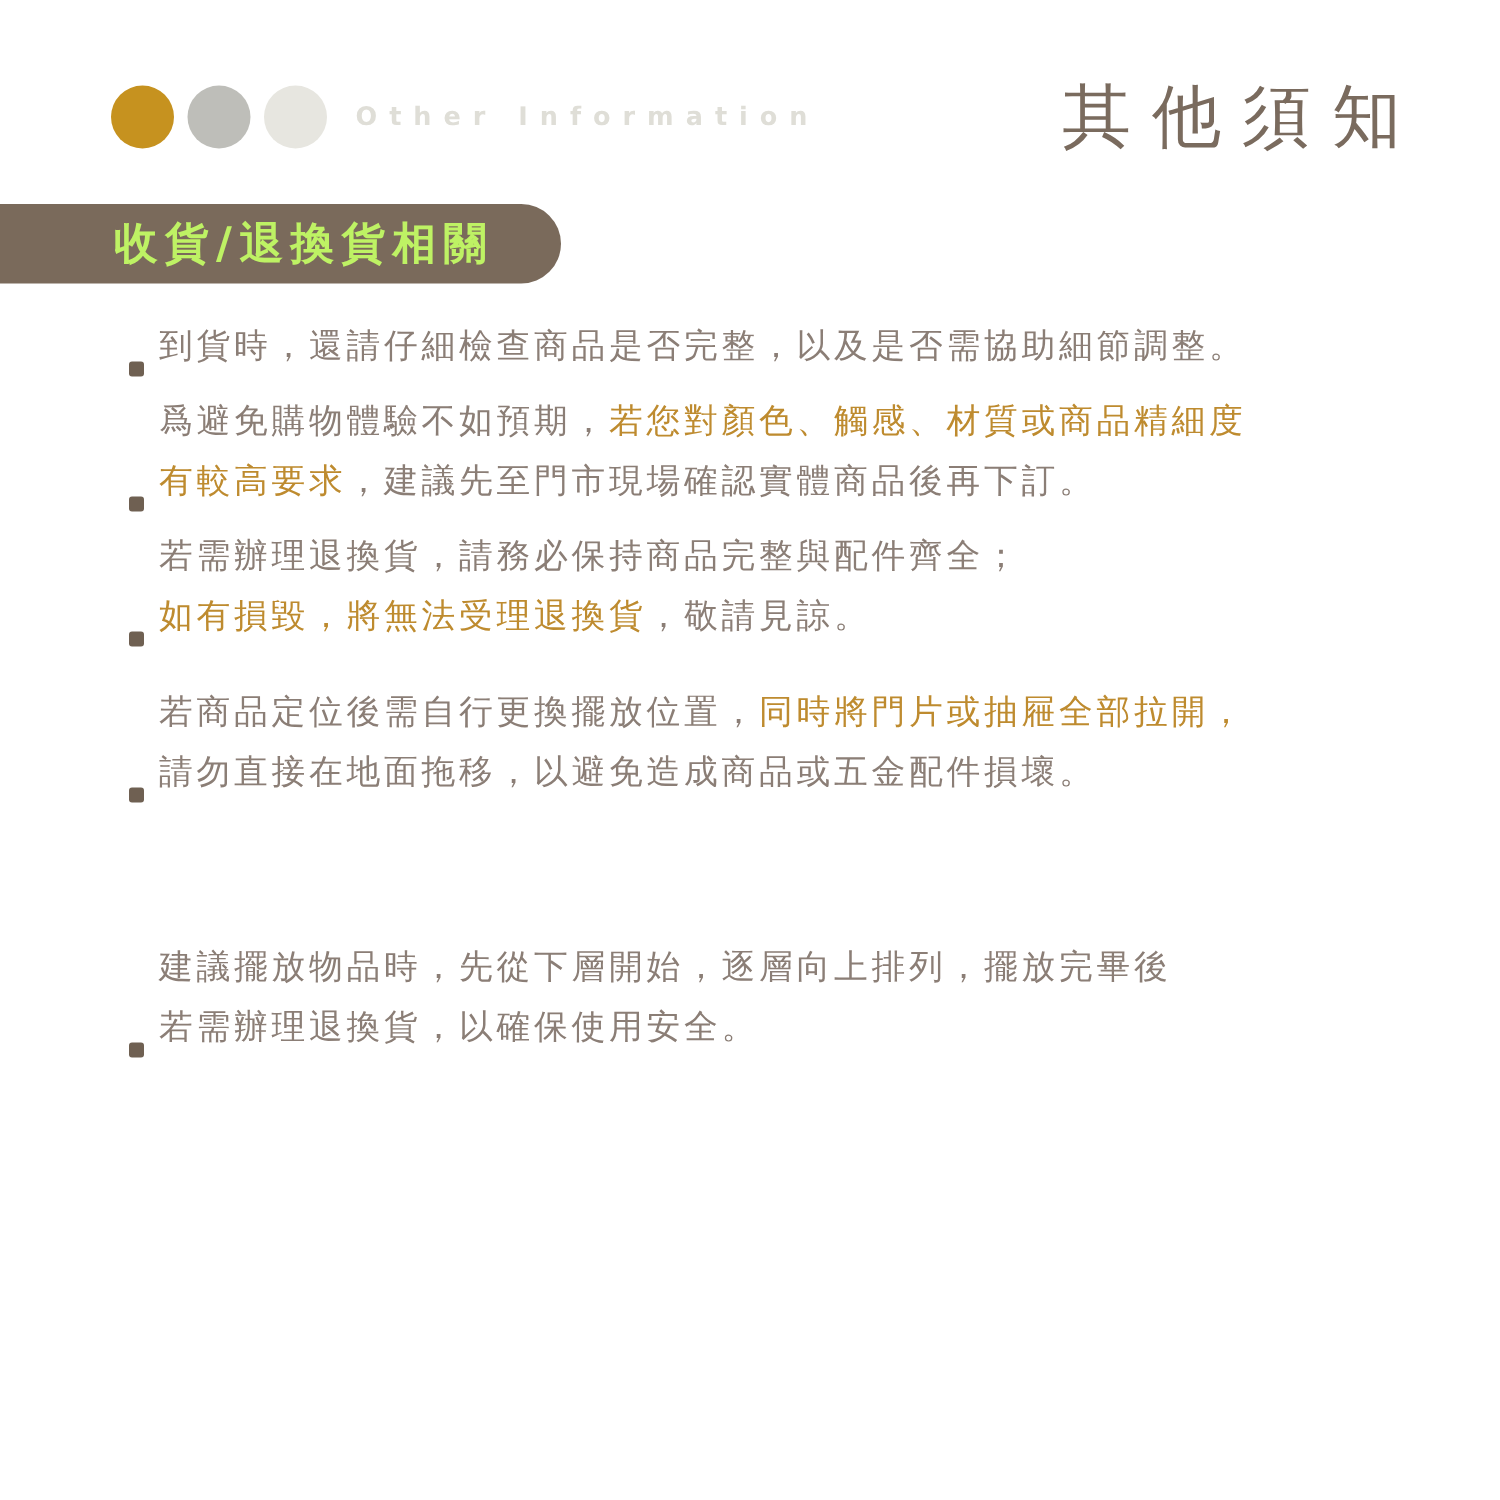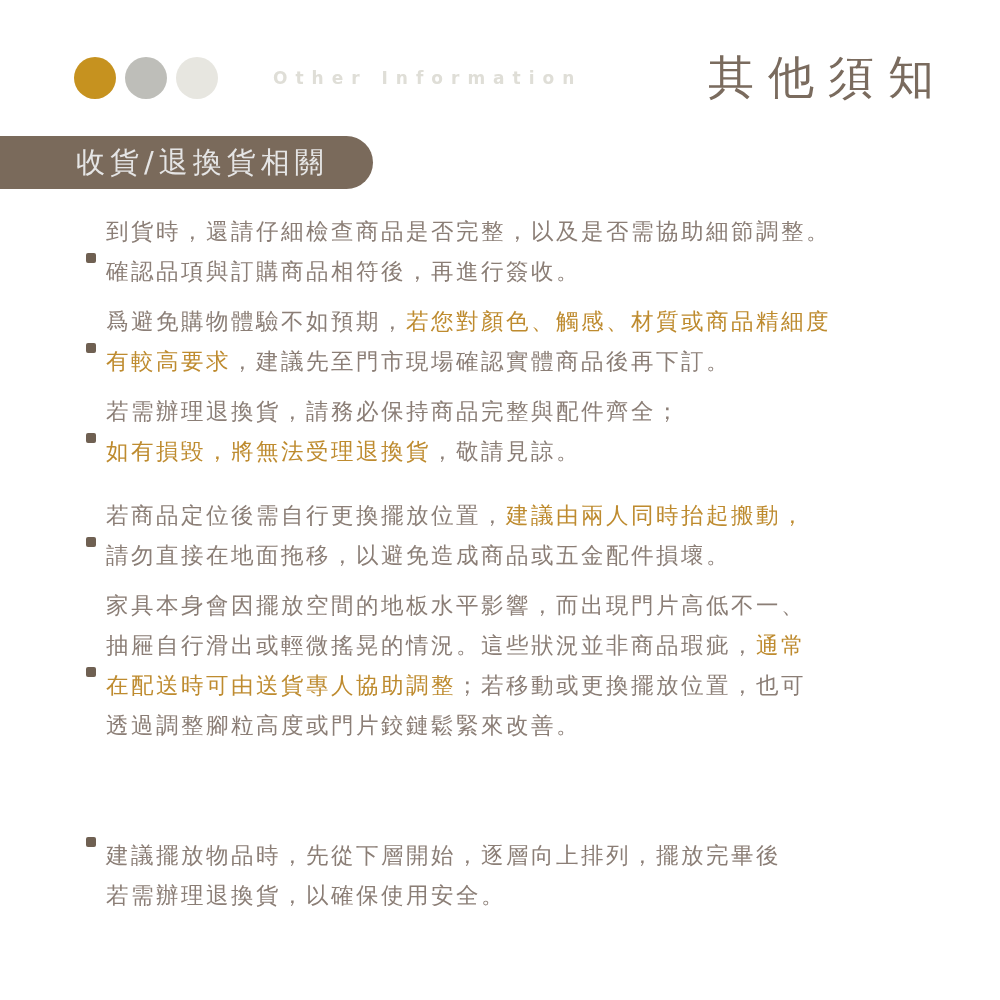--- a/index.html
+++ b/index.html
@@ -12,21 +12,21 @@
   .page { position: relative; width: 1000px; height: 1000px; background: #fff; }
 
   
   .header {
     display: flex;
     justify-content: space-between;
     align-items: center;
     padding: 44px 66px 0 74px;
     height: 112px;
   }
-  .brand { display: flex; align-items: center; gap: 36px; }
+  .brand { display: flex; align-items: center; }
   .dots { display: flex; align-items: center; }
   .dot { width: 42px; height: 42px; border-radius: 50%; margin-right: 9px; }
   .subtitle-en {
     margin-left: 10px;
     font-size: 17px;
     font-weight: bold;
     letter-spacing: 8px;
     color: #dfded7;
     white-space: nowrap;
   }
@@ -38,34 +38,34 @@
     white-space: nowrap;
     margin-right: -14px;
     margin-left: 47px;
   }
 
   
   .section { margin-top: 24px; }
   .banner {
     display: inline-block;
     background: #7a6a5b;
-    color: #e5e5e5;
+    color: #bef264;
     font-size: 29px;
-    font-weight: normal;
+    font-weight: bold;
     letter-spacing: 5px;
     line-height: 53px;
     height: 53px;
     padding: 0 44px 0 76px;
     border-radius: 0 27px 27px 0;
     white-space: nowrap;
   }
 
   
   .bullets { margin: 22px 40px 0 86px; }
-  .bullet { display: flex; align-items: center; margin-bottom: 10px; }
+  .bullet { display: flex; align-items: flex-end; margin-bottom: 10px; }
   .sq {
     flex: 0 0 auto;
     width: 10px; height: 10px;
     background: #6f6052;
     border-radius: 2px;
     margin-top: 14px;
     margin-right: 10px;
   }
   .txt {
     font-size: 22.5px;
@@ -89,39 +89,35 @@
         </div>
       <div class="subtitle-en">Other Information</div>
     </div>
     <div class="page-title">其他須知</div>
   </div>
 
   <main id="sections">
       <section class="section"><div class="banner">收貨/退換貨相關</div><div class="bullets">
           <div class="bullet">
             <span class="sq"></span>
-            <p class="txt"><span>到貨時，還請仔細檢查商品是否完整，以及是否需協助細節調整。</span><br><span>確認品項與訂購商品相符後，再進行簽收。</span></p>
+            <p class="txt"><span>到貨時，還請仔細檢查商品是否完整，以及是否需協助細節調整。</span><br></p>
           </div>
           <div class="bullet">
             <span class="sq"></span>
             <p class="txt"><span>爲避免購物體驗不如預期，</span><span class="hl">若您對顏色、觸感、材質或商品精細度</span><br><span class="hl">有較高要求</span><span>，建議先至門市現場確認實體商品後再下訂。</span></p>
           </div>
           <div class="bullet">
             <span class="sq"></span>
             <p class="txt"><span>若需辦理退換貨，請務必保持商品完整與配件齊全；</span><br><span class="hl">如有損毀，將無法受理退換貨</span><span>，敬請見諒。</span></p>
           </div>
         </div></section>
       <section class="section"><div class="bullets">
           <div class="bullet">
             <span class="sq"></span>
-            <p class="txt"><span>若商品定位後需自行更換擺放位置，</span><span class="hl">建議由兩人同時抬起搬動，</span><br><span>請勿直接在地面拖移，以避免造成商品或五金配件損壞。</span></p>
-          </div>
-          <div class="bullet">
-            <span class="sq"></span>
-            <p class="txt"><span>家具本身會因擺放空間的地板水平影響，而出現門片高低不一、</span><br><span>抽屜自行滑出或輕微搖晃的情況。這些狀況並非商品瑕疵，</span><span class="hl">通常</span><br><span class="hl">在配送時可由送貨專人協助調整</span><span>；若移動或更換擺放位置，也可</span><br><span>透過調整腳粒高度或門片鉸鏈鬆緊來改善。</span></p>
+            <p class="txt"><span>若商品定位後需自行更換擺放位置，</span><span class="hl">同時將門片或抽屜全部拉開，</span><br><span>請勿直接在地面拖移，以避免造成商品或五金配件損壞。</span></p>
           </div>
           <div class="bullet">
             <span class="sq"></span>
             <p class="txt"><br><br><span>建議擺放物品時，先從下層開始，逐層向上排列，擺放完畢後</span><br><span>若需辦理退換貨，以確保使用安全。</span></p>
           </div>
         </div></section>
     </main>
 </div>
 
 </body></html>

